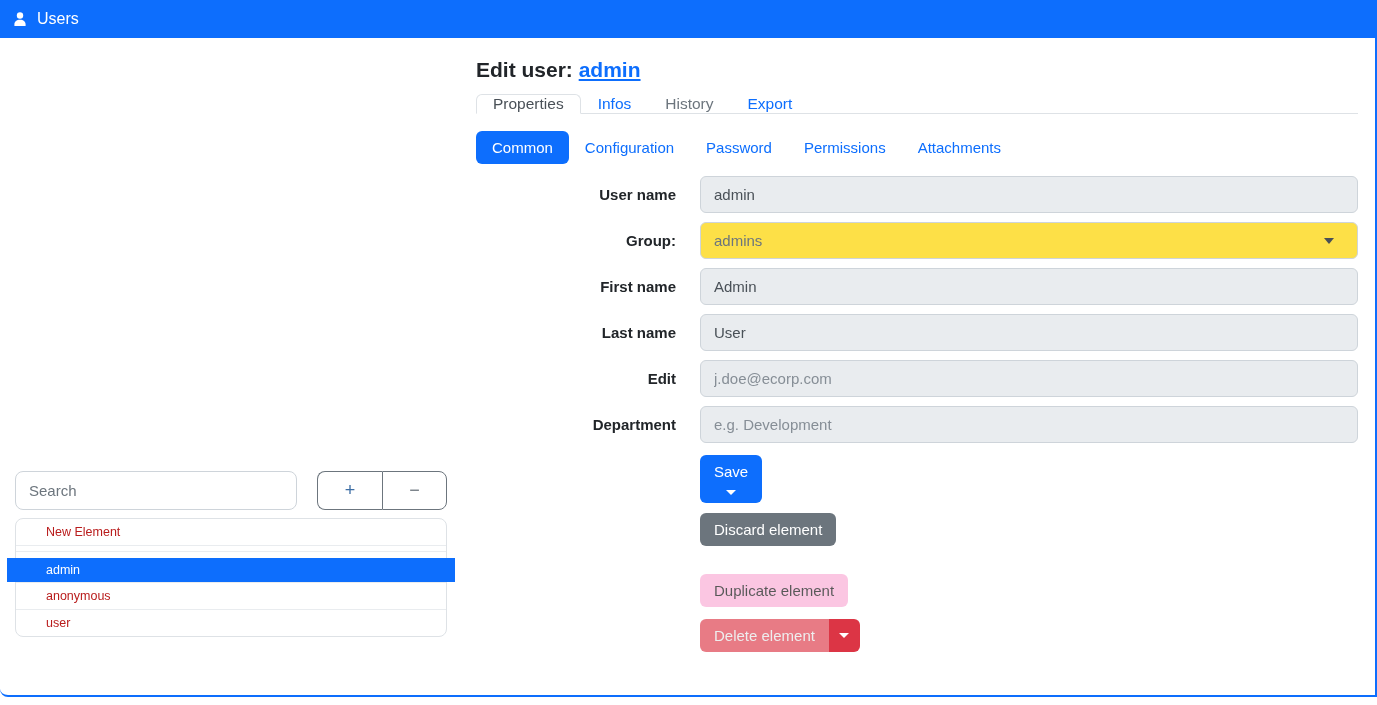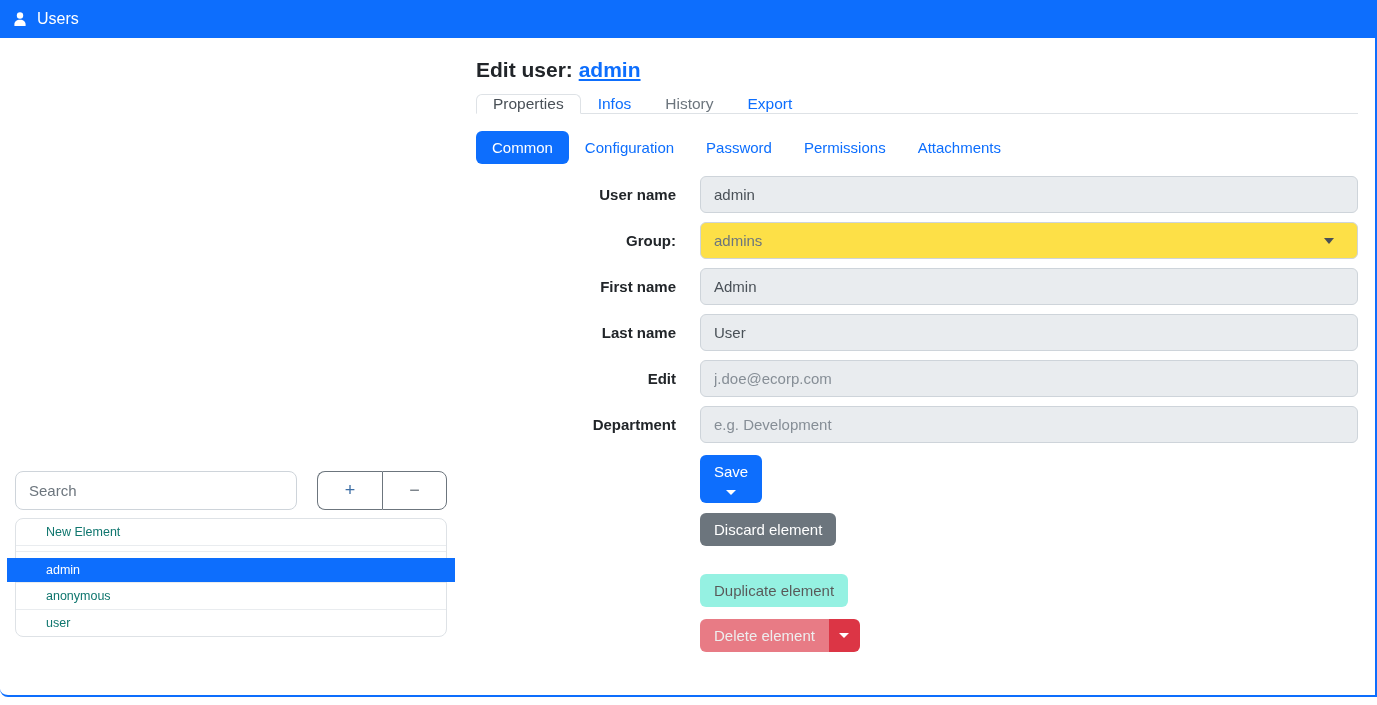--- a/index.html
+++ b/index.html
@@ -26,21 +26,21 @@
                   padding:0 13px; font-size:15px; color:#212529; outline:none;
                   font-family:"Liberation Sans", sans-serif; }
   .search-input::placeholder { color:#6c757d; }
   .btn-group-pm { display:flex; height:39px; }
   .btn-pm { width:65px; background:#fff; border:1px solid #6c757d; font-size:18px;
             cursor:pointer; font-family:"Liberation Sans", sans-serif; }
   .btn-plus { border-radius:8px 0 0 8px; border-right:none; color:#3d6ea5; }
   .btn-minus { border-radius:0 8px 8px 0; color:#6c757d; }
 
   .list-group { border:1px solid #dee2e6; border-radius:8px; font-size:12.5px; }
-  .lg-item { padding:6px 30px; color:#0f766e; cursor:pointer; border-top:1px solid #e9ecef; }
+  .lg-item { padding:6px 30px; color:#b91c1c; cursor:pointer; border-top:1px solid #e9ecef; }
   .lg-item:first-child { border-top:none; border-radius:8px 8px 0 0; }
   .lg-item:last-child { border-radius:0 0 8px 8px; }
   .lg-sep { height:6px; border-top:1px solid #e9ecef; }
   .lg-gap { height:7px; border-top:1px solid #e9ecef; }
   .lg-item.active { background:#0d6efd; color:#fff; margin:0 -9px; padding:5px 30px 5px 39px;
                     border-top:none; border-radius:0; }
 
   
   .main { flex:1; padding:20px 17px 0 14px; min-width:0; }
   .page-title { font-size:21px; font-weight:700; margin-bottom:12px; }
@@ -73,21 +73,21 @@
                 margin-right:10px; }
 
   .actions { margin-left:224px; }
   .btn { border:none; border-radius:6px; font-size:15px; padding:8px 14px;
          cursor:pointer; font-family:"Liberation Sans", sans-serif; display:inline-flex;
          align-items:center; gap:10px;flex-direction:column; }
   .btn-save { background:#0d6efd; color:#fff; margin-top:3px; }
   .caret-white { width:0; height:0; border-left:5px solid transparent;
                  border-right:5px solid transparent; border-top:5px solid #fff; }
   .btn-discard { background:#6c757d; color:#fff; margin-top:10px; }
-  .btn-duplicate { background:#5eead4; color:#000; opacity:.65; margin-top:28px;
+  .btn-duplicate { background:#f9a8d4; color:#000; opacity:.65; margin-top:28px;
                    cursor:default; }
   .split { display:inline-flex; margin-top:12px; }
   .btn-delete { background:#dc3545; color:#e5e5e5; opacity:.65; border-radius:6px 0 0 6px;
                 cursor:default; }
   .btn-delete-toggle { background:#dc3545; border:none; border-radius:0 6px 6px 0;
                        width:31px; display:flex; align-items:center; justify-content:center;
                        cursor:pointer; }
 </style>
 </head>
 <body>

